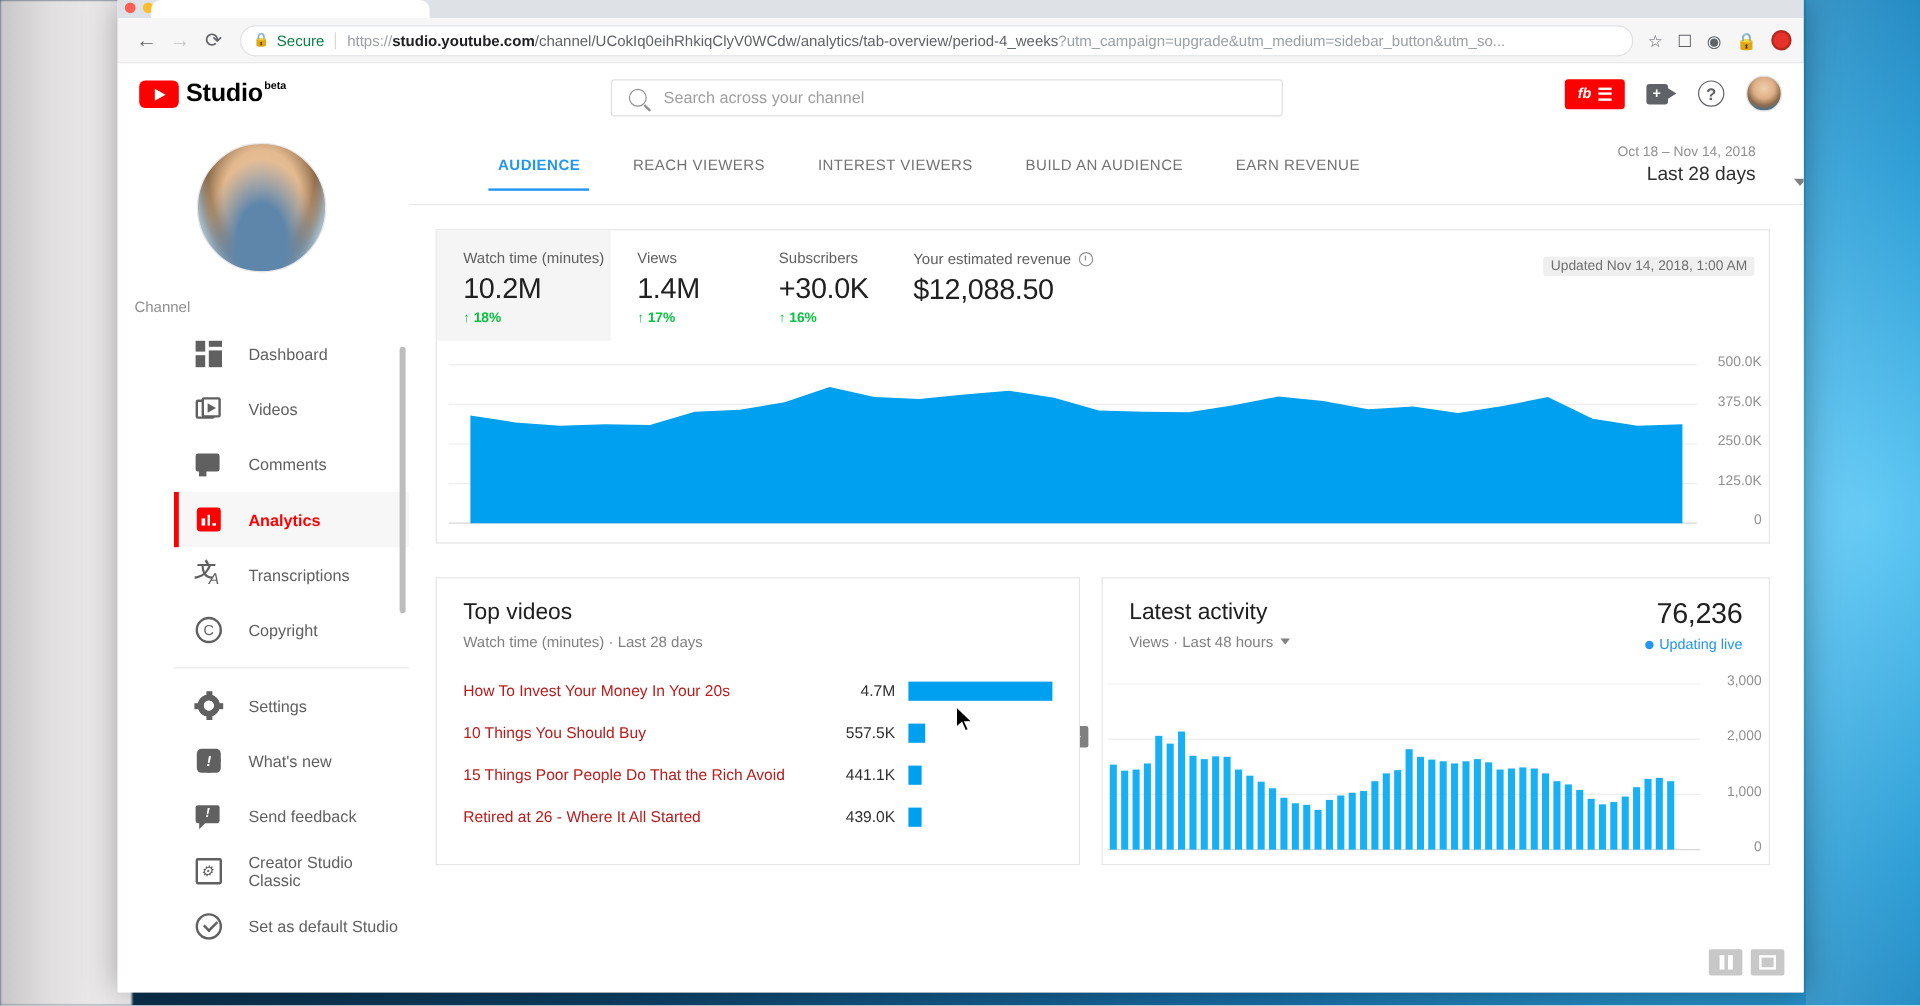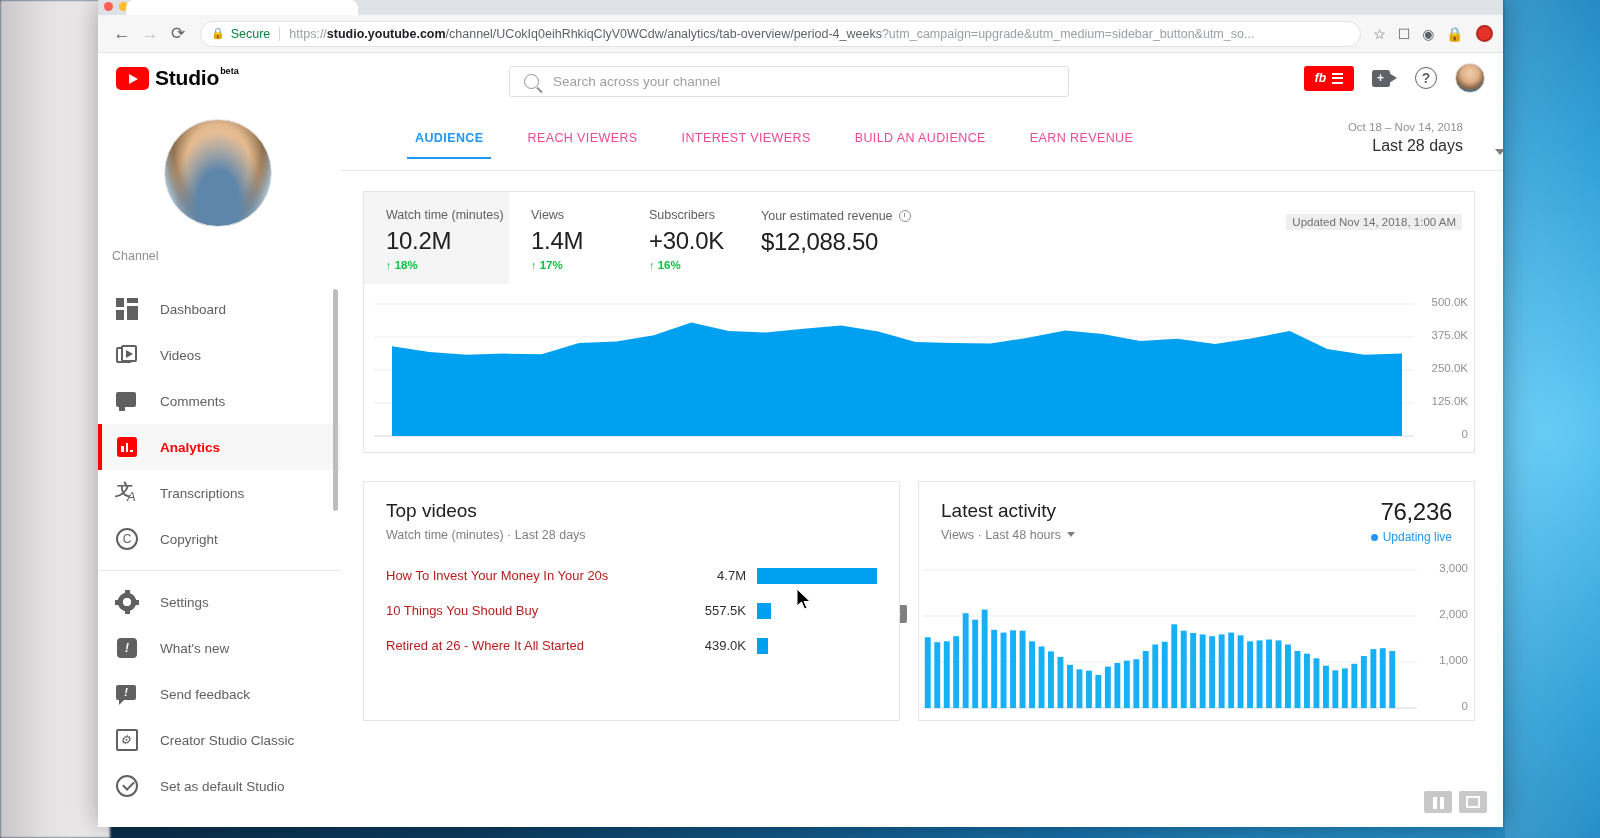--- a/index.html
+++ b/index.html
@@ -140,21 +140,21 @@
     background:
       radial-gradient(ellipse at 50% 78%, #5e86ab 0%, #5e86ab 28%, rgba(94,134,171,0) 60%),
       radial-gradient(ellipse at 50% 40%, #f0cba8 0%, #e3b98f 42%, rgba(227,185,143,0) 66%),
       radial-gradient(ellipse at 50% 17%, #a8825c 0%, #7b5c3c 60%, rgba(123,92,60,0) 80%),
       linear-gradient(#bfd3e3,#9fc0d8);
     border:1px solid #e6e6e6;
   }
   .nav-section-label{
     position:absolute; left:14px; top:140px; font-size:12.5px; color:#909090;
   }
-  #navlist{ position:absolute; left:0; top:177px; width:243px;}
+  #navlist{ position:absolute; left:0; top:163px; width:243px;padding-left:47px;}
   .nav-item{
     position:relative; height:46px; display:flex; align-items:center; padding-left:18px; gap:22px;
   }
   .nav-item .label{ font-size:13.5px; color:#606060; }
   .nav-item.active{ background:#f7f7f7; }
   .nav-item.active .label{ color:#ff0000; font-weight:700; }
   .nav-item.active:before{
     content:""; position:absolute; left:0; top:0; width:4px; height:100%; background:#ff0000;
   }
   .nic{ width:22px;height:22px;position:relative;flex:none;color:#606060;}
@@ -215,21 +215,21 @@
   }
 
   
   #content{ position:absolute; left:243px; top:56px; right:0; bottom:0; background:#fff; }
 
   #tabsrow{
     position:absolute; left:0; top:0; width:100%; height:62px; border-bottom:1px solid #e8e8e8;
   }
   .tabs{ position:absolute; left:52px; top:22px; display:flex; gap:0; }
   .tab-item{
-    font-size:12.5px; letter-spacing:.4px; color:#ec4899; padding:0 22px 14px 22px; position:relative;
+    font-size:12.5px; letter-spacing:.4px; color:#737373; padding:0 22px 14px 22px; position:relative;
     white-space:nowrap;
   }
   .tab-item.sel{ color:#2196f3; font-weight:600; }
   .tab-item.sel:after{
     content:""; position:absolute; left:14px; right:14px; bottom:0; height:2.5px; background:#2196f3;
   }
   #daterange{ position:absolute; right:40px; top:12px; text-align:right; }
   #daterange .sub{ font-size:11.5px; color:#909090; }
   #daterange .main{ font-size:16px; color:#303030; margin-top:4px;}
   #daterange .caret{ position:absolute; right:-42px; top:28px; width:0;height:0;
@@ -622,20 +622,27 @@
               <div class="vval">4.7M</div>
               <div class="vbarwrap">
                 <div class="vbar" style="width: 100%;"></div>
               </div>
             </div>
             <div class="vrow">
               <div class="vtitle">10 Things You Should Buy</div>
               <div class="vval">557.5K</div>
               <div class="vbarwrap">
                 <div class="vbar" style="width: 11.9%;"></div>
+              </div>
+            </div>
+            <div class="vrow">
+              <div class="vtitle">15 Things Poor People Do That the Rich Avoid</div>
+              <div class="vval">441.1K</div>
+              <div class="vbarwrap">
+                <div class="vbar" style="width: 9.4%;"></div>
               </div>
             </div>
             <div class="vrow">
               <div class="vtitle">Retired at 26 - Where It All Started</div>
               <div class="vval">439.0K</div>
               <div class="vbarwrap">
                 <div class="vbar" style="width: 9.3%;"></div>
               </div>
             </div>
           </div>

